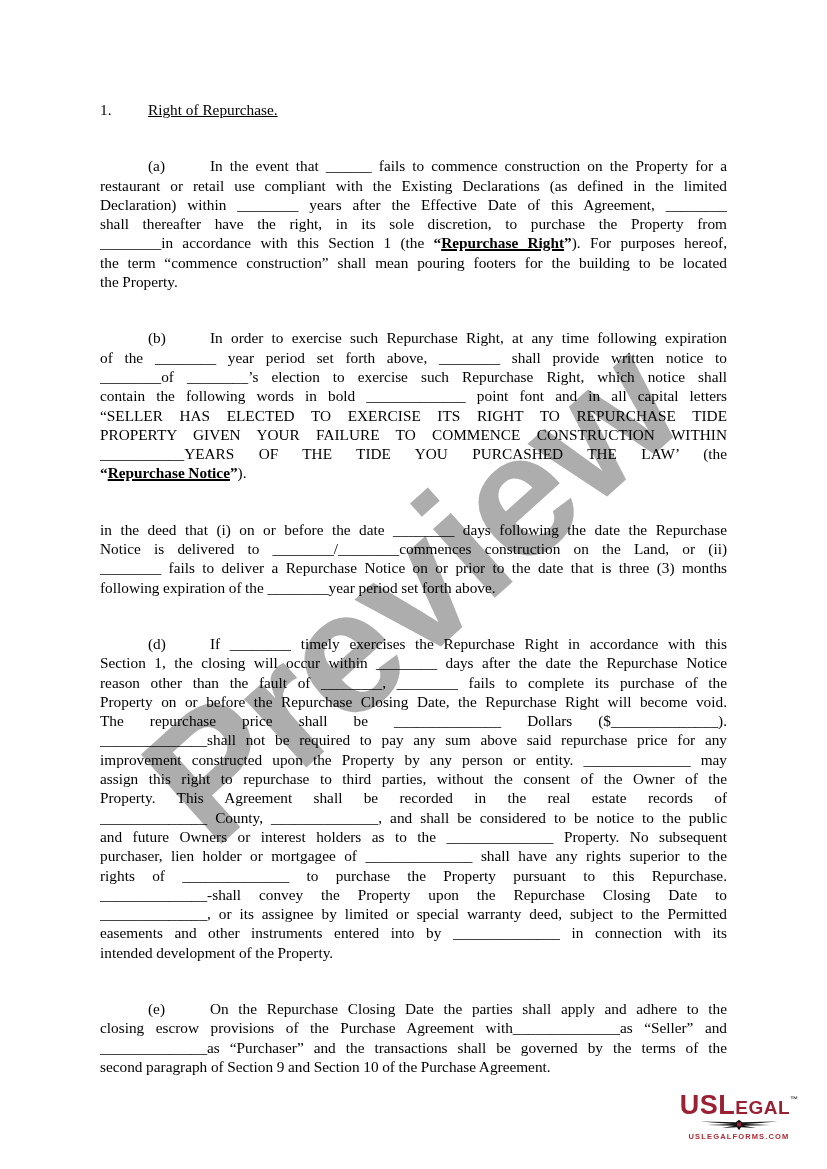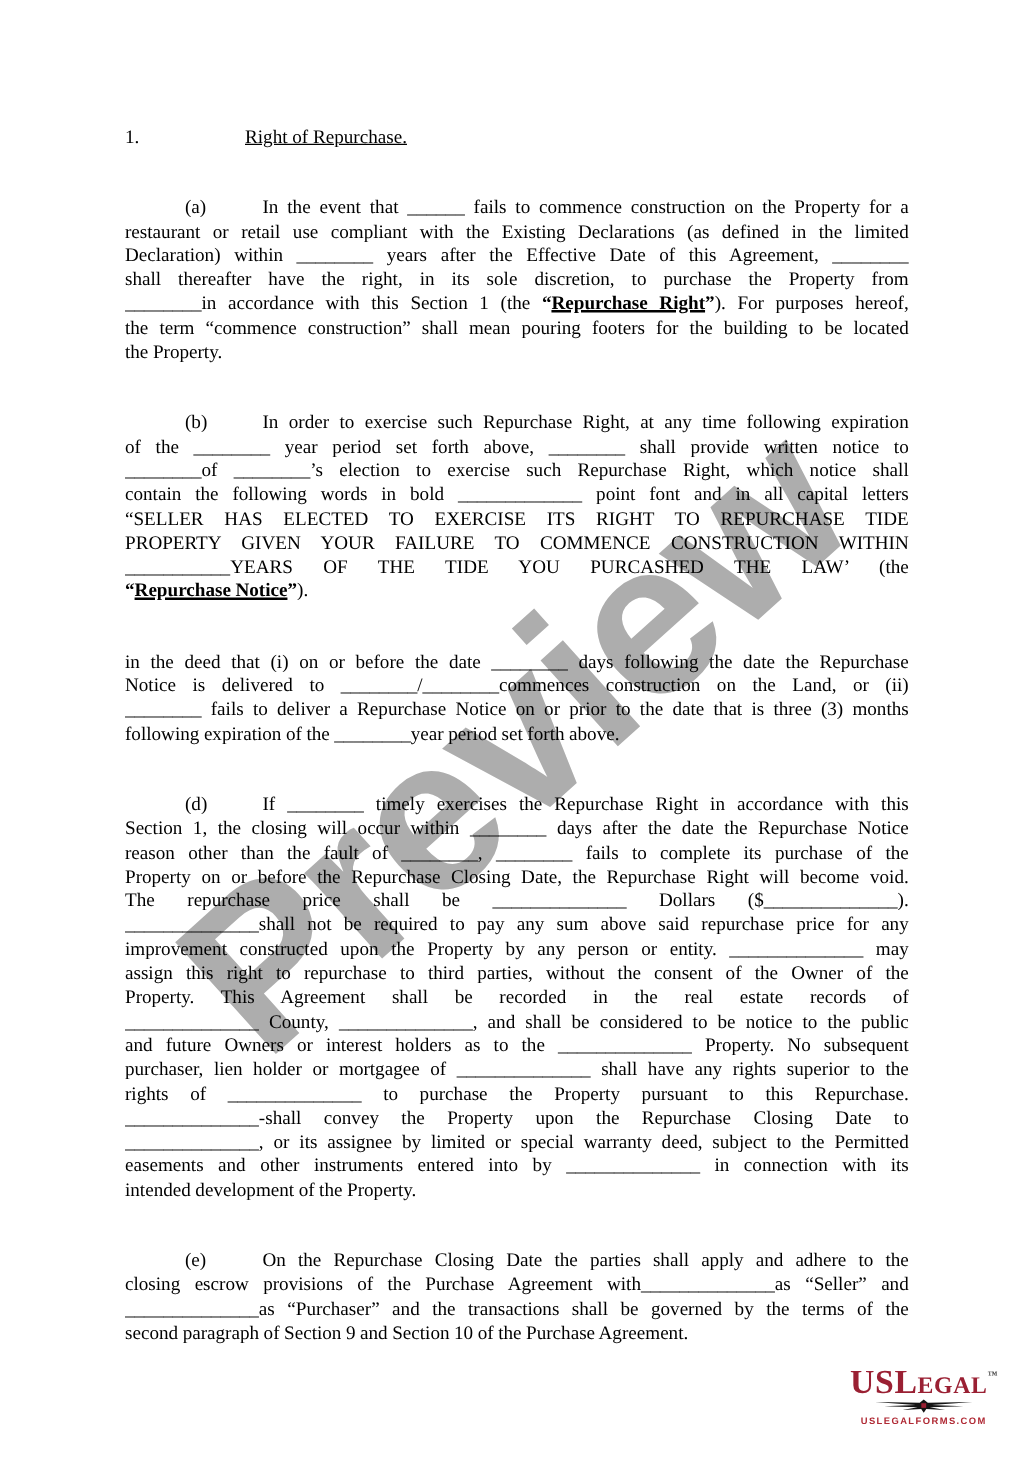--- a/index.html
+++ b/index.html
@@ -21,21 +21,21 @@
     z-index: 2;
     font-size: 15.3px;
   }
   .heading {
     line-height: 19.3px;
     height: 19.3px;
     margin-bottom: 21px;
     white-space: nowrap;
   }
   .heading-number { display: inline-block; width: 48px; }
-  .heading-title  { text-decoration: underline; margin-left: 48px; }
+  .heading-title  { text-decoration: underline; }
   .paragraph { margin-bottom: 19.3px; margin-top: 37px; }
   .line {
     line-height: 19.3px;
     height: 19.3px;
     text-align: justify;
     text-align-last: justify;
     overflow: hidden;
     word-spacing: -0.2px;
   }
   .line.last { text-align-last: left; }
@@ -61,21 +61,21 @@
   
   .logo {
     position: absolute;
     left: 678px;
     top: 1088px;
     width: 122px;
     text-align: center;
     z-index: 2;
   }
   .brand {
-    font-family: Liberation Serif, serif;
+    font-family: Liberation Sans, sans-serif;
     font-variant: small-caps;
     font-weight: 700;
     font-size: 27px;
     line-height: 24px;
     letter-spacing: 0.5px;
     color: var(--brand, #9a2033);
     white-space: nowrap;
   }
   .tm {
     font-variant: normal;

